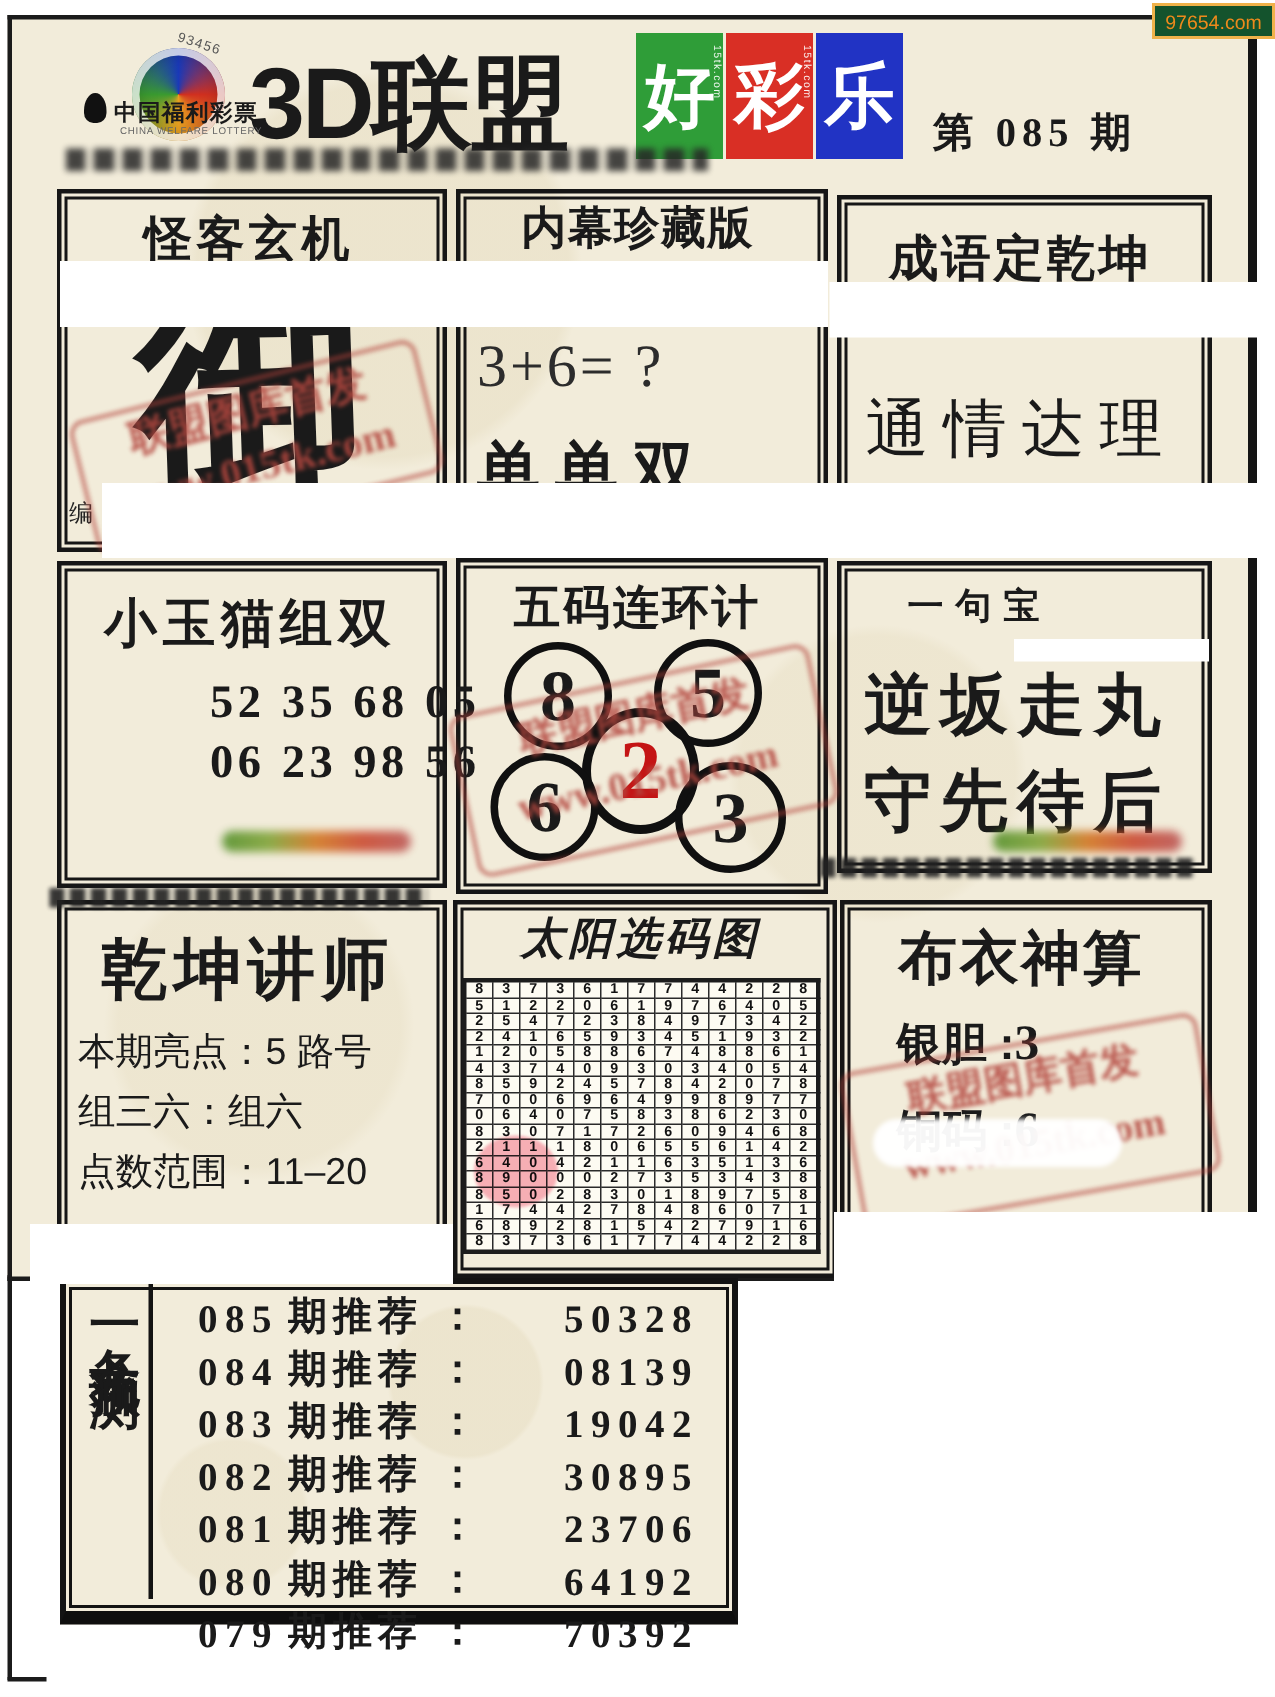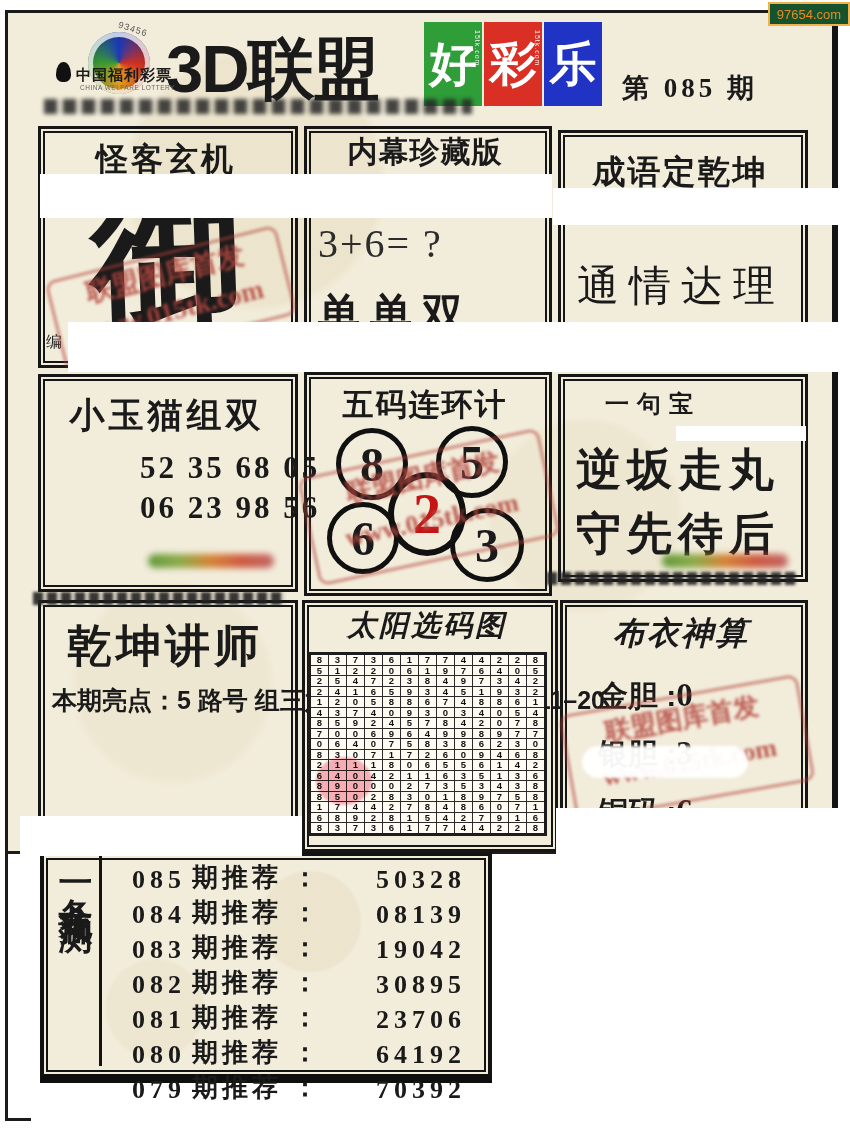--- a/index.html
+++ b/index.html
@@ -59,21 +59,21 @@
   .tA{left:60px;top:138px;width:212px;font-size:32px;letter-spacing:3px;}
   .tB{left:318px;top:132px;width:214px;font-size:30px;letter-spacing:1px;}
   .tC{left:572px;top:150px;width:216px;font-size:33px;letter-spacing:2px;}
   .tD{left:62px;top:392px;width:210px;font-size:35px;letter-spacing:4px;
       font-family:"Liberation Serif","DejaVu Serif",serif;}
   .tE{left:316px;top:384px;width:218px;font-size:31px;letter-spacing:2px;}
   .tF{left:561px;top:388px;width:184px;font-size:24px;letter-spacing:8px;}
   .tG{left:56px;top:616px;width:218px;font-size:45px;letter-spacing:4px;}
   .tH{left:314px;top:606px;width:226px;font-size:29px;letter-spacing:3px;font-style:italic;
       font-family:"Liberation Serif","DejaVu Serif",serif;}
-  .tI{left:584px;top:612px;width:194px;font-size:32px;letter-spacing:2px;font-style:italic;}
+  .tI{left:584px;top:612px;width:194px;font-size:39px;letter-spacing:2px;}
 
   .glyph-yu{left:82px;top:188px;width:170px;height:165px;z-index:10;font-size:152px;font-weight:bold;
      font-family:"DejaVu Serif","Liberation Serif",serif;line-height:1;text-align:center;
      transform:rotate(-2deg);}
   .formula{left:318px;top:220px;z-index:10;font-size:40px;font-family:"Liberation Serif","DejaVu Serif",serif;
      color:#2c2c2c;letter-spacing:2px;}
   .answer{left:318px;top:286px;width:214px;z-index:10;font-size:42px;font-weight:900;letter-spacing:10px;}
   .idiom{left:568px;top:228px;width:226px;z-index:10;font-size:42px;text-align:center;letter-spacing:10px;
      font-family:"Liberation Serif","DejaVu Serif",serif;margin-top:30px;}
   .numrow{z-index:10;font-size:31px;font-weight:bold;font-family:"Liberation Serif","DejaVu Serif",serif;letter-spacing:3px;}
@@ -84,22 +84,22 @@
   
   .circle{z-index:10;border:5px solid #101010;border-radius:50%;display:flex;align-items:center;justify-content:center;
      font-family:"Liberation Serif","DejaVu Serif",serif;font-weight:bold;font-size:48px;background:transparent;}
   .c8{left:336px;top:428px;width:62px;height:62px;}
   .c5{left:436px;top:426px;width:62px;height:62px;}
   .c2{left:388px;top:472px;width:66px;height:72px;font-size:56px;border-width:6px;}
   .c6{left:327px;top:502px;width:62px;height:62px;}
   .c3{left:450px;top:508px;width:64px;height:64px;}
 
   
-  .qk-lines{left:52px;top:684px;width:230px;z-index:10;display:flex;flex-direction:row;gap:7px;
-     font-size:25px;font-weight:700;}
+  .qk-lines{left:52px;top:684px;width:230px;z-index:10;display:flex;flex-direction:column;gap:7px;
+     font-size:25px;font-weight:400;}
   .qk-line{white-space:nowrap;}
   
   .buyi-lines{left:598px;top:676px;width:190px;z-index:10;display:flex;flex-direction:column;gap:17px;
      font-size:30px;font-weight:900;}
   .buyi-val{font-family:"Liberation Serif","DejaVu Serif",serif;font-size:33px;}
 
   
   .sun-table{left:308px;top:652px;z-index:10;border-collapse:collapse;background:#fdfbf2;
      border:3px solid #1c1c1c;}
   .sun-table td{border:1.4px solid #2a2a2a;width:17px;height:9.2px;text-align:center;
@@ -487,21 +487,20 @@
           <td>4</td>
           <td>2</td>
           <td>2</td>
           <td>8</td>
         </tr>
       </tbody>
     </table>
   <div class="abs pink-dot"></div>
 
   <div class="abs buyi-lines">
-    <div><span>金胆</span> :<span class="buyi-val">0</span></div>
     <div><span>银胆</span> :<span class="buyi-val">3</span></div>
     <div><span>铜码</span> :<span class="buyi-val">6</span></div>
   </div>
   <div class="abs stamp stampI">
     <span>联盟图库首发</span><br>
     <span>www.015tk.com</span>
   </div>
   <div class="abs censor-blob"></div>
 
   <div class="abs wbar bar1a"></div>

